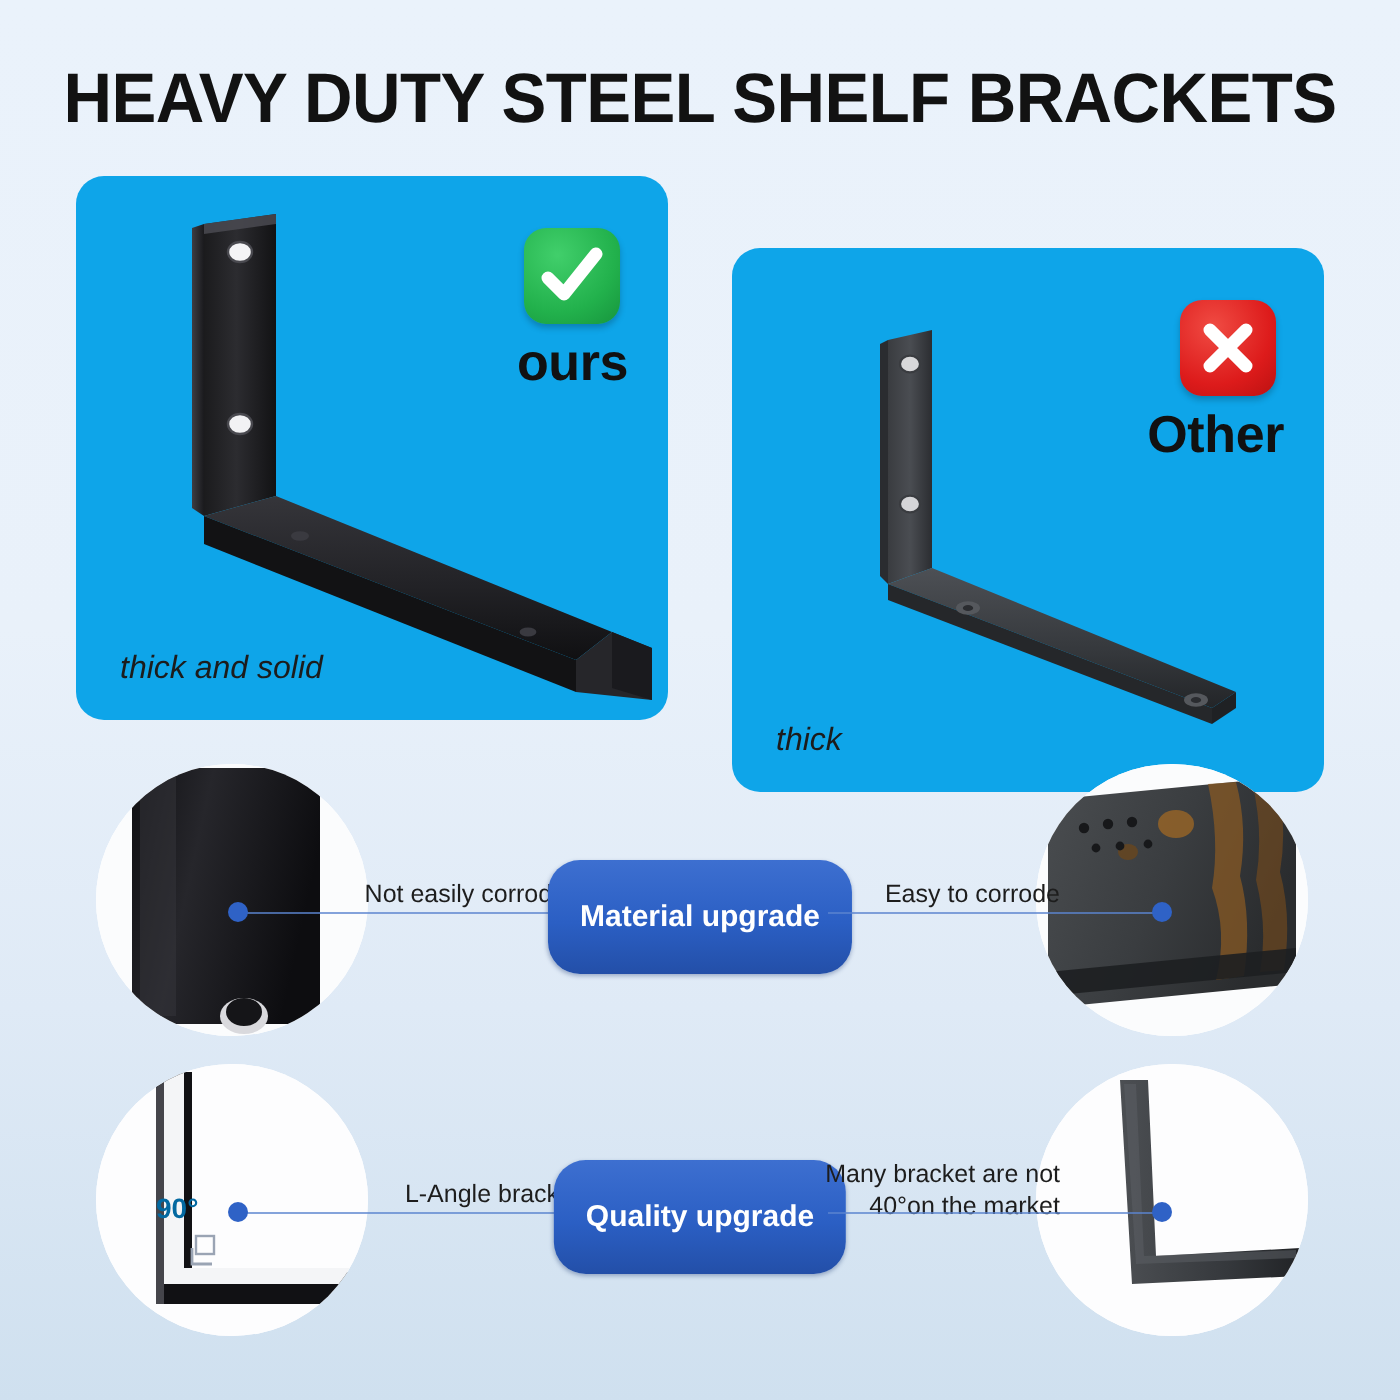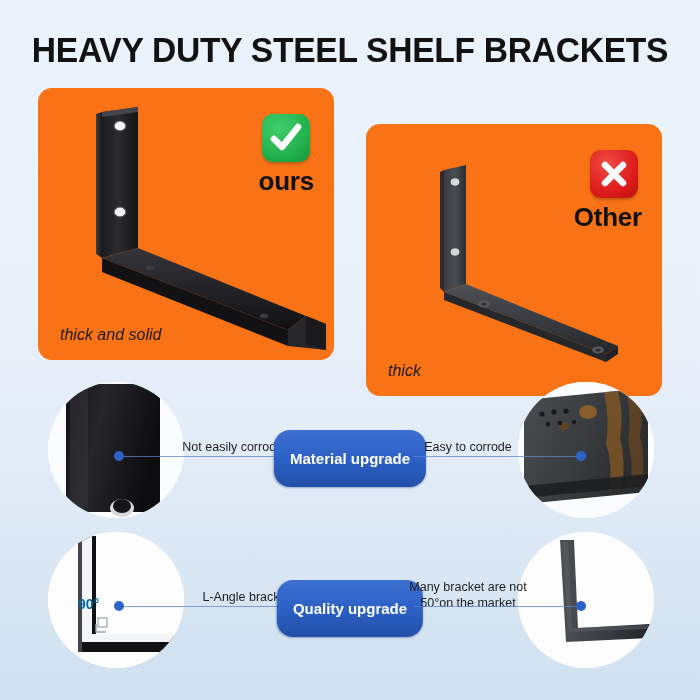--- a/index.html
+++ b/index.html
@@ -33,21 +33,21 @@
     transform: scaleX(0.96);
     white-space: nowrap;
   }
 
   
   .panel {
     position: absolute;
     top: 88px;
     width: 296px;
     height: 272px;
-    background: #f97316;
+    background: #0ea5e9;
     border-radius: 14px;
   }
   .panel-left  { left: 38px; }
   .panel-right { left: 366px; margin-top: 36px; }
 
   .badge {
     position: absolute;
     width: 48px;
     height: 48px;
     border-radius: 11px;
@@ -154,21 +154,21 @@
     top: 60px;
   }
   .sidetext-left {
     left: 170px;
     width: 120px;
     text-align: right;
   }
   .sidetext-right {
     right: 170px;
     width: 124px;
-    text-align: center;
+    text-align: right;
   }
   .sidetext-right.two-line { top: 50px; }
 
   .angle-note {
     position: absolute;
     left: 78px;
     top: 66px;
     font-size: 14px;
     font-weight: bold;
     color: #0369a1;
@@ -365,20 +365,20 @@
 
     <div class="connector conn-left"></div>
     <div class="dot dot-left"></div>
 
     <div class="sidetext sidetext-left">L-Angle bracket</div>
 
     <div class="pill">Quality upgrade</div>
 
     <div class="sidetext sidetext-right two-line">
       <div>Many bracket are not</div>
-      <div>50°on the market</div>
+      <div>40°on the market</div>
     </div>
 
     <div class="connector conn-right"></div>
     <div class="dot dot-right"></div>
   </div>
 
 </div>
 
 </body></html>

